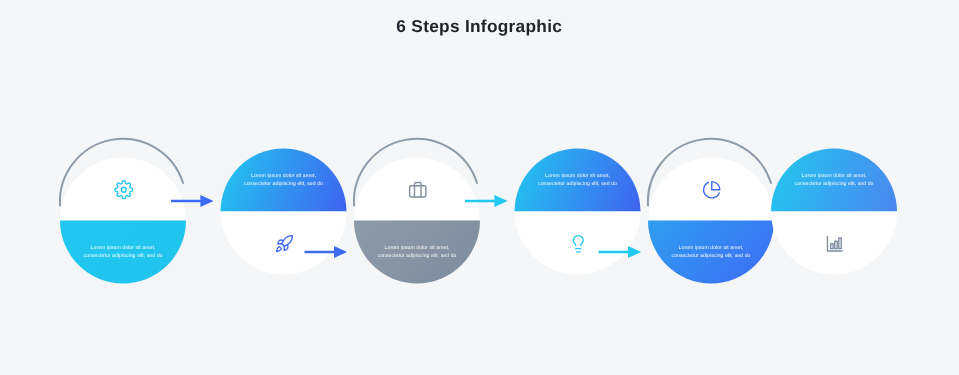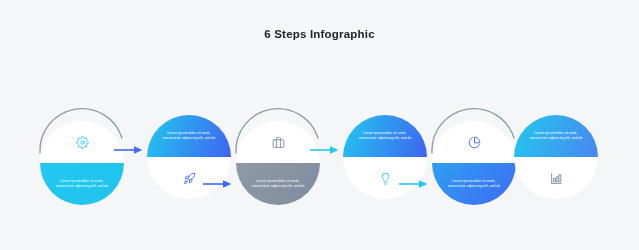--- a/index.html
+++ b/index.html
@@ -10,21 +10,20 @@
     width: 639px;
     height: 250px;
     background: #f5f6f7;
     font-family: "Liberation Sans", sans-serif;
     overflow: hidden;
   }
   #root {
     position: relative;
     width: 639px;
     height: 206px;
-    margin-top: 16px;
   }
   .title {
     position: absolute;
     top: 12px;
     left: 0;
     width: 639px;
     text-align: center;
     font-size: 11.5px;
     font-weight: bold;
     color: #21252b;

